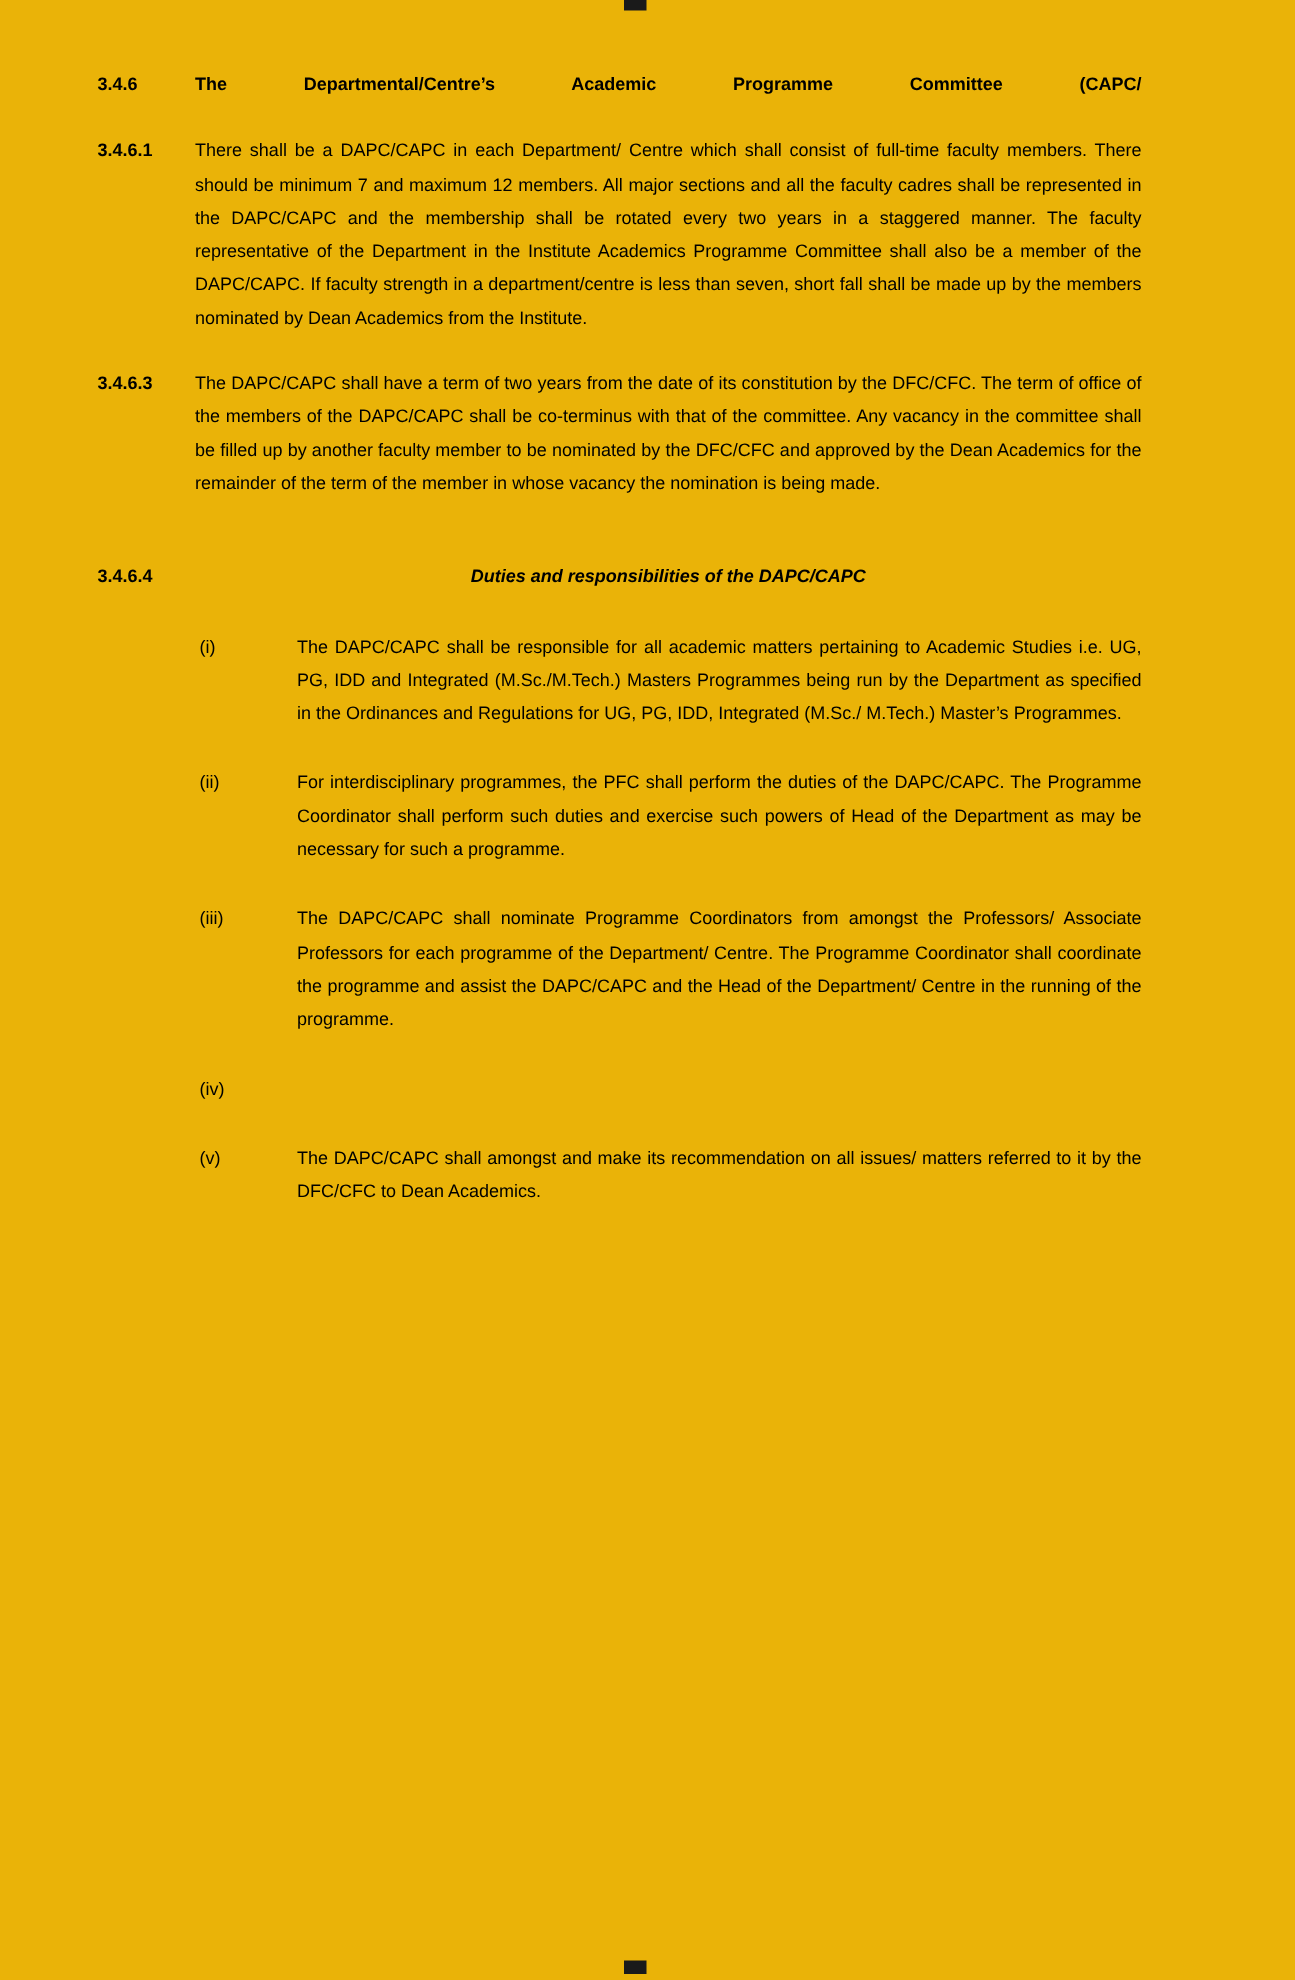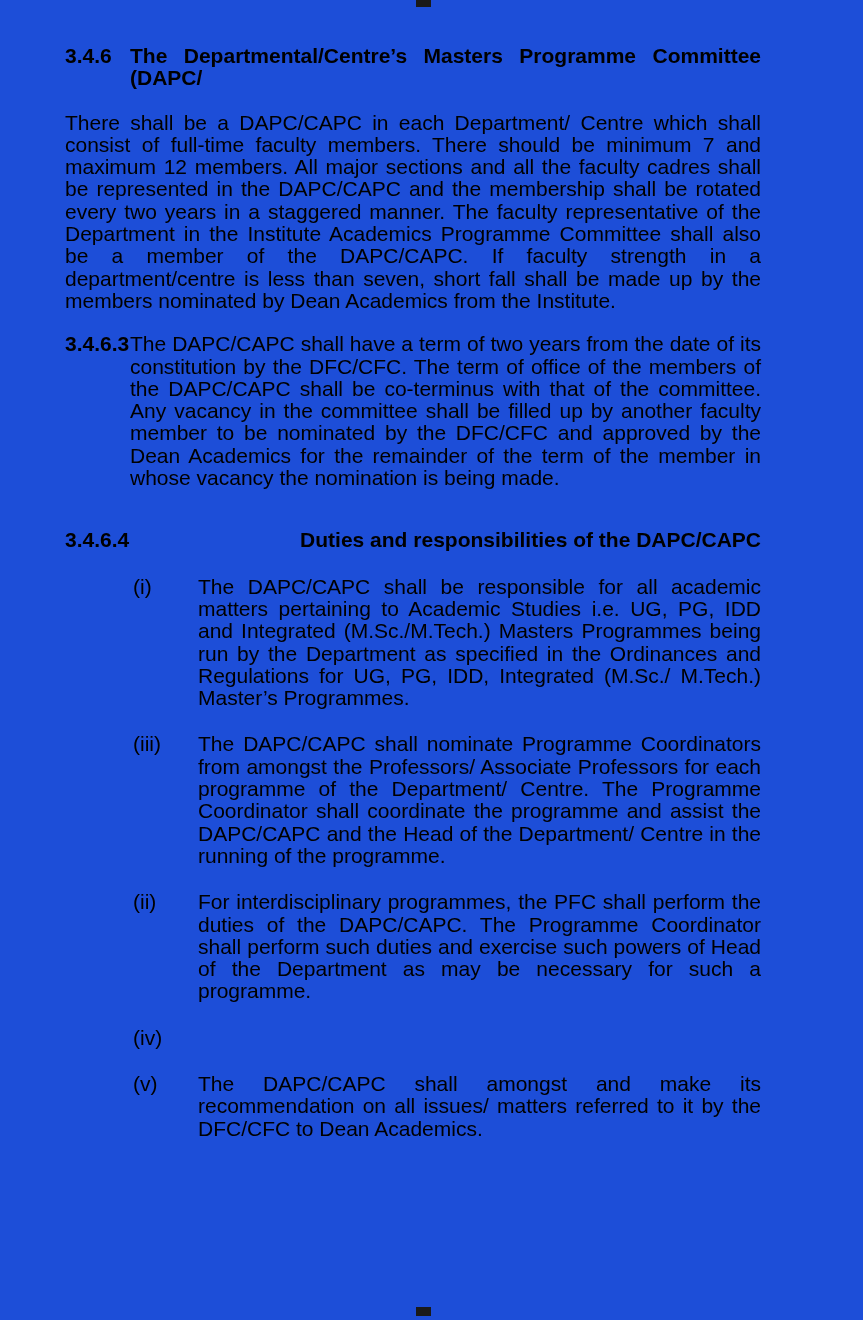--- a/index.html
+++ b/index.html
@@ -5,43 +5,43 @@
   * { box-sizing: border-box; }
   html, body {
     margin: 0;
     padding: 0;
     background: #ffffff;
   }
   .page {
     position: relative;
     width: 863px;
     min-height: 1320px;
-    background: #1d4ed8;
+    background: #eab308;
     color: #000000;
     font-family: "Liberation Sans", "DejaVu Sans", sans-serif;
-    font-size: 21px;
+    font-size: 12px;
     line-height: 22.3px;
     padding: 45px 102px 40px 65px;
     overflow: hidden;
   }
   .row { display: flex; }
   .num {
     flex: 0 0 65px;
     font-weight: 700;
   }
   .body {
     flex: 1 1 auto;
     text-align: justify;
   }
   .heading { margin-bottom: 22px; }
   .heading .body { font-weight: 700; text-align: left; }
   .heading .title-line1 { text-align: justify; text-align-last: justify; }
   .para { margin-bottom: 21px; }
   .subheading { margin-bottom: 24px; margin-top: 40px; }
-  .subheading .body { font-weight: 700; text-align: right; }
+  .subheading .body { font-weight: 700; text-align: center; font-style: italic; }
   .item { margin-bottom: 24px; }
   .item .marker {
     flex: 0 0 65px;
     margin-left: 68px;
     font-weight: 400;
   }
   .item:last-child { margin-bottom: 0; }
   .scan-artifact {
     position: absolute;
     left: 416px;
@@ -54,52 +54,53 @@
 </head>
 <body>
 
 <div class="page">
 
   <div class="scan-artifact top"></div>
 
   <div class="row heading">
     <div class="num">3.4.6</div>
     <div class="body">
-      <div class="title-line1">The Departmental/Centre’s Masters Programme Committee (DAPC/</div>
+      <div class="title-line1">The Departmental/Centre’s Academic Programme Committee (CAPC/</div>
     </div>
   </div>
 
   <div class="row para">
+    <div class="num">3.4.6.1</div>
     <div class="body">There shall be a DAPC/CAPC in each Department/ Centre which shall consist of full-time faculty members. There should be minimum 7 and maximum 12 members. All major sections and all the faculty cadres shall be represented in the DAPC/CAPC and the membership shall be rotated every two years in a staggered manner.  The faculty representative of the Department in the Institute Academics Programme Committee shall also be a member of the DAPC/CAPC. If faculty strength in a department/centre is less than seven, short fall shall be made up by the members nominated by Dean Academics from the Institute.</div>
   </div>
 
 
   <div class="row para">
     <div class="num">3.4.6.3</div>
     <div class="body">The DAPC/CAPC shall have a term of two years from the date of its constitution by the DFC/CFC. The term of office of the members of the DAPC/CAPC shall be co-terminus with that of the committee. Any vacancy in the committee shall be filled up by another faculty member to be nominated by the DFC/CFC and approved by the Dean Academics for the remainder of the term of the member in whose vacancy the nomination is being made.</div>
   </div>
 
   <div class="row subheading">
     <div class="num">3.4.6.4</div>
     <div class="body">Duties and responsibilities of the DAPC/CAPC</div>
   </div>
 
   <div class="row item">
     <div class="marker">(i)</div>
     <div class="body">The DAPC/CAPC shall be responsible for all academic matters pertaining to Academic Studies i.e. UG, PG, IDD and Integrated (M.Sc./M.Tech.) Masters Programmes being run by the Department as specified in the Ordinances and Regulations for UG, PG, IDD, Integrated  (M.Sc./ M.Tech.) Master’s Programmes.</div>
   </div>
 
   <div class="row item">
-    <div class="marker">(iii)</div>
-    <div class="body">The DAPC/CAPC shall nominate Programme Coordinators from amongst the Professors/ Associate Professors for each programme of the Department/ Centre. The Programme Coordinator shall coordinate the programme and assist the DAPC/CAPC and the Head of the Department/ Centre in the running of the programme.</div>
+    <div class="marker">(ii)</div>
+    <div class="body">For interdisciplinary programmes, the PFC shall perform the duties of the DAPC/CAPC. The Programme Coordinator shall perform such duties and exercise such powers of Head of the Department as may be necessary for such a programme.</div>
   </div>
 
   <div class="row item">
-    <div class="marker">(ii)</div>
-    <div class="body">For interdisciplinary programmes, the PFC shall perform the duties of the DAPC/CAPC. The Programme Coordinator shall perform such duties and exercise such powers of Head of the Department as may be necessary for such a programme.</div>
+    <div class="marker">(iii)</div>
+    <div class="body">The DAPC/CAPC shall nominate Programme Coordinators from amongst the Professors/ Associate Professors for each programme of the Department/ Centre. The Programme Coordinator shall coordinate the programme and assist the DAPC/CAPC and the Head of the Department/ Centre in the running of the programme.</div>
   </div>
 
   <div class="row item">
     <div class="marker">(iv)</div>
   </div>
 
   <div class="row item">
     <div class="marker">(v)</div>
     <div class="body">The DAPC/CAPC shall amongst and make its recommendation on all issues/ matters referred to it by the DFC/CFC to Dean Academics.</div>
   </div>

